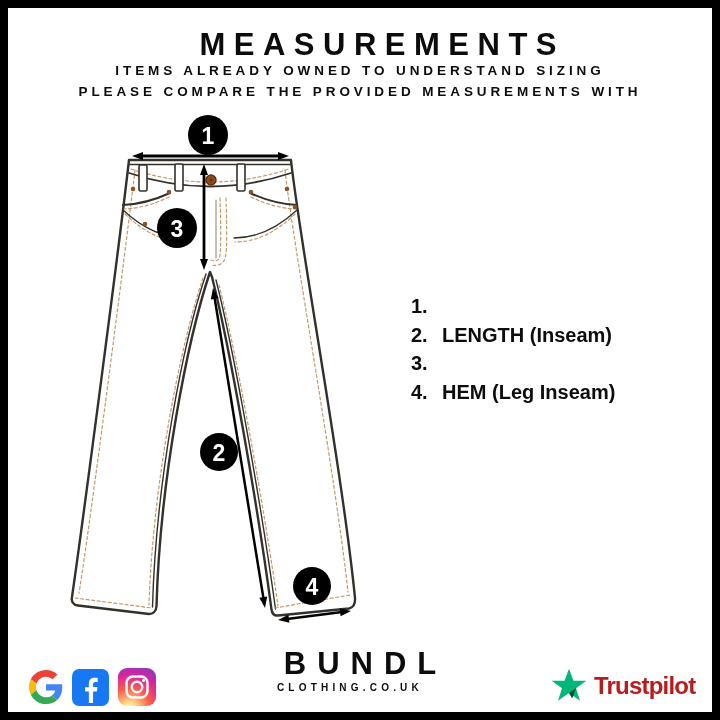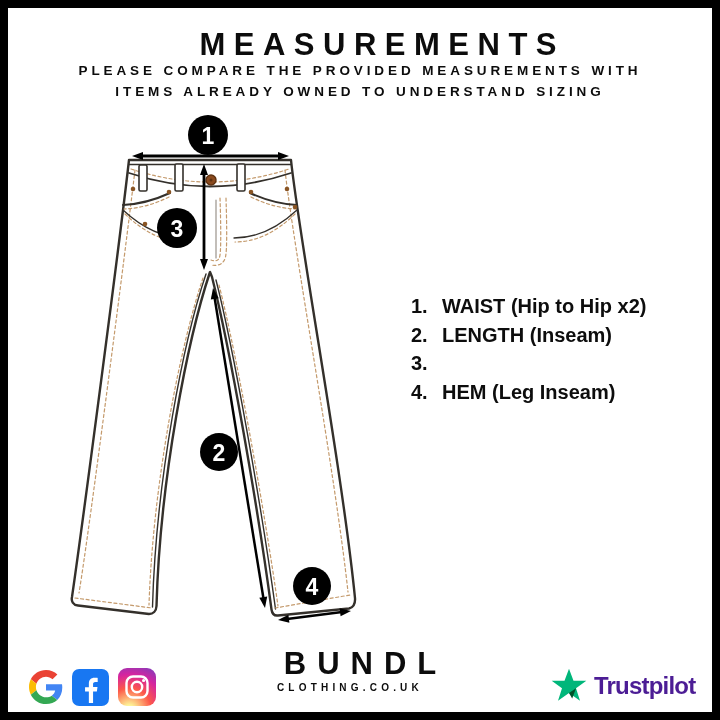--- a/index.html
+++ b/index.html
@@ -22,31 +22,31 @@
   .legend-row{display:flex;height:28.7px;font-size:20px;font-weight:bold;color:#0d0d0d;}
   .legend-num{width:31px;flex:0 0 31px;}
   
   .diagram{position:absolute;left:0;top:0;width:720px;height:720px;}
   
   .social{position:absolute;left:21px;top:660px;display:flex;align-items:center;gap:9px;}
   .brand{position:absolute;top:639px;left:50%;transform:translateX(-50%);white-space:nowrap;}
   .brand-name{font-size:31px;font-weight:bold;letter-spacing:11px;padding-left:11px;line-height:34px;}
   .brand-domain{font-size:10px;font-weight:bold;letter-spacing:4.2px;padding-left:4.2px;margin-top:1px;}
   .trustpilot{position:absolute;left:541px;top:658px;display:flex;align-items:center;gap:5px;}
-  .trustpilot-label{font-size:24px;font-weight:bold;color:#4c1d95;letter-spacing:-0.8px;}
+  .trustpilot-label{font-size:24px;font-weight:bold;color:#b91c1c;letter-spacing:-0.8px;}
 </style>
 </head>
 <body>
 
 <div class="canvas">
 
   <div class="title">MEASUREMENTS</div>
   <div class="subtitle">
+    <div>ITEMS ALREADY OWNED TO UNDERSTAND SIZING</div>
     <div>PLEASE COMPARE THE PROVIDED MEASUREMENTS WITH</div>
-    <div>ITEMS ALREADY OWNED TO UNDERSTAND SIZING</div>
   </div>
 
   <svg class="diagram" viewBox="0 0 720 720">
     <g stroke="#34302b" fill="none" stroke-linecap="round" stroke-linejoin="round">
 
       <path fill="#ffffff" stroke-width="2.4" d="
         M121,152 L283,152
         C291,230 334,460 347,590
         C347.5,597 345,599.5 341,600.5
         L270,607.5
@@ -151,21 +151,20 @@
       <g>
         <circle cx="304" cy="578" r="19" fill="#000"></circle>
         <text x="304" y="586.5" fill="#fff">4</text>
       </g>
     </g>
   </svg>
 
   <div class="legend">
     <div class="legend-row">
       <span class="legend-num">1.</span>
-      <span>WAIST (Hip to Hip x2)</span>
     </div>
     <div class="legend-row">
       <span class="legend-num">2.</span>
       <span>LENGTH (Inseam)</span>
     </div>
     <div class="legend-row">
       <span class="legend-num">3.</span>
     </div>
     <div class="legend-row">
       <span class="legend-num">4.</span>

